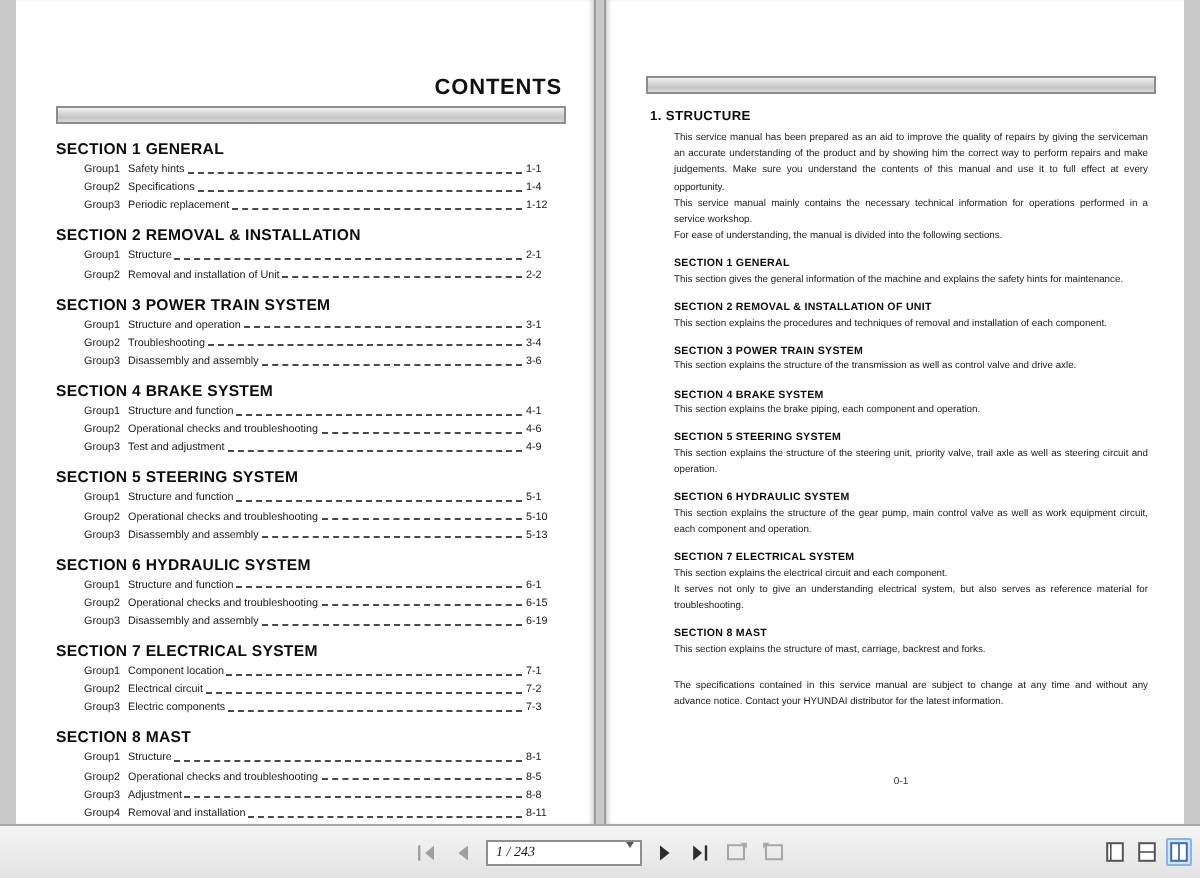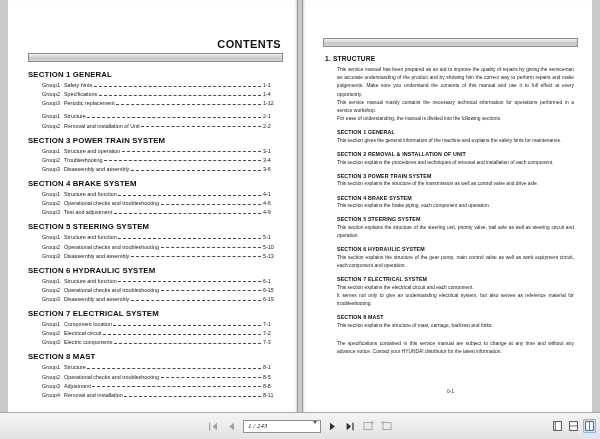--- a/index.html
+++ b/index.html
@@ -285,20 +285,21 @@
               </div>
               <div class="toc-row">
                 <span class="toc-grouplabel">Group</span>
                 <span class="toc-groupnum">3</span>
                 <span class="toc-entry">Periodic replacement</span>
                 <span class="toc-leader"></span>
                 <span class="toc-page">1-12</span>
               </div>
             </div>
             <div class="toc-section">
+              <div class="toc-section-title">SECTION 2  REMOVAL &amp; INSTALLATION</div>
               <div class="toc-row">
                 <span class="toc-grouplabel">Group</span>
                 <span class="toc-groupnum">1</span>
                 <span class="toc-entry">Structure</span>
                 <span class="toc-leader"></span>
                 <span class="toc-page">2-1</span>
               </div>
               <div class="toc-row">
                 <span class="toc-grouplabel">Group</span>
                 <span class="toc-groupnum">2</span>

